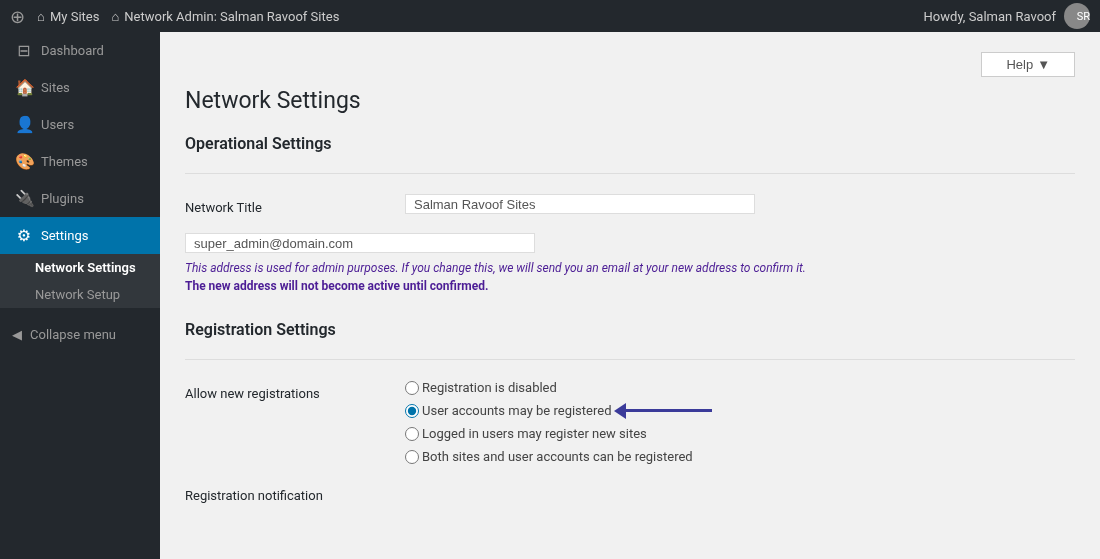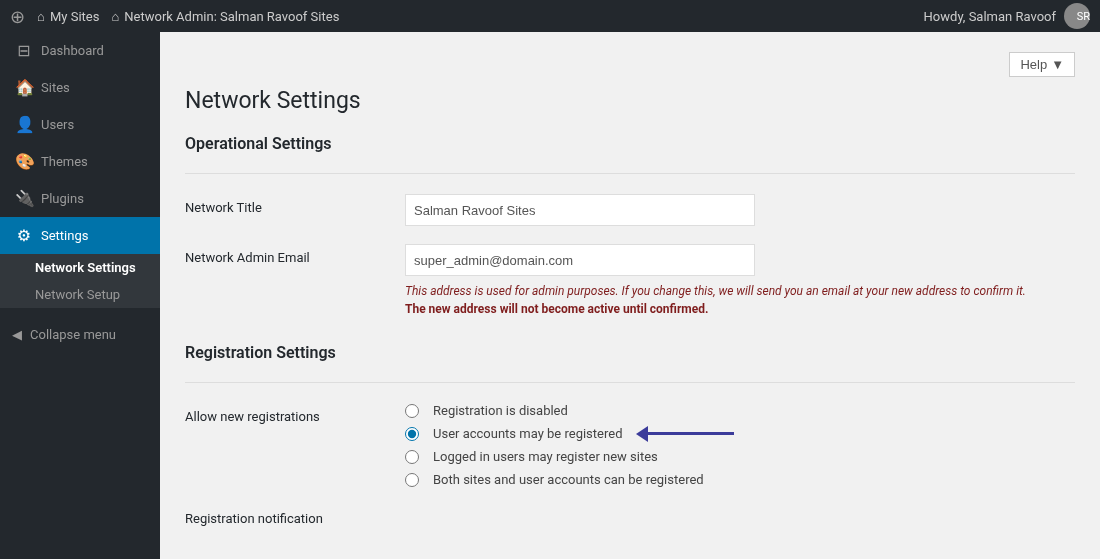--- a/index.html
+++ b/index.html
@@ -111,21 +111,21 @@
 
     
     .help-bar {
       display: flex;
       justify-content: flex-end;
       margin-bottom: 10px;
     }
     .help-btn {
       background: #fff;
       border: 1px solid #ccc;
-      padding: 4px 10px;
+      padding: 4px 24px;
       font-size: 13px;
       cursor: pointer;
       color: #555;
       display: flex;
       align-items: center;
       gap: 4px;
     }
 
     
     .section-title {
@@ -151,40 +151,40 @@
       padding-top: 6px;
       font-size: 13px;
     }
     .form-field { flex: 1; }
     .form-input {
       border: 1px solid #ddd;
       background: #fff;
       padding: 5px 8px;
       font-size: 13px;
       width: 350px;
-      height: 32px;
+      height: 20px;
       color: #555;
     }
 
     .form-description {
       margin-top: 6px;
       font-size: 12px;
       font-style: italic;
-      color: #7f1d1d;
+      color: #4c1d95;
       max-width: 640px;
       line-height: 1.5;
     }
     .form-description strong { font-style: normal; }
 
     
     .radio-group { display: flex; flex-direction: column; gap: 8px; }
     .radio-item {
       display: flex;
       align-items: center;
-      gap: 14px;
+      gap: 3px;
       font-size: 13px;
       color: #444;
       cursor: pointer;
     }
     .radio-item input[type="radio"] {
       width: 14px;
       height: 14px;
       cursor: pointer;
       accent-color: #0073aa;
     }
@@ -305,21 +305,20 @@
       <div class="section-title">Operational Settings</div>
 
       <div class="form-row">
         <div class="form-label">Network Title</div>
         <div class="form-field">
           <input class="form-input" type="text" value="Salman Ravoof Sites" style="">
         </div>
       </div>
 
       <div class="form-row">
-        <div class="form-label">Network Admin Email</div>
         <div class="form-field">
           <input class="form-input" type="text" value="super_admin@domain.com" style="">
           <p class="form-description">
             <span>This address is used for admin purposes. If you change this, we will send you an email at your new address to confirm it.</span>
             <strong>The new address will not become active until confirmed.</strong>
           </p>
         </div>
       </div>
     </div>
 

